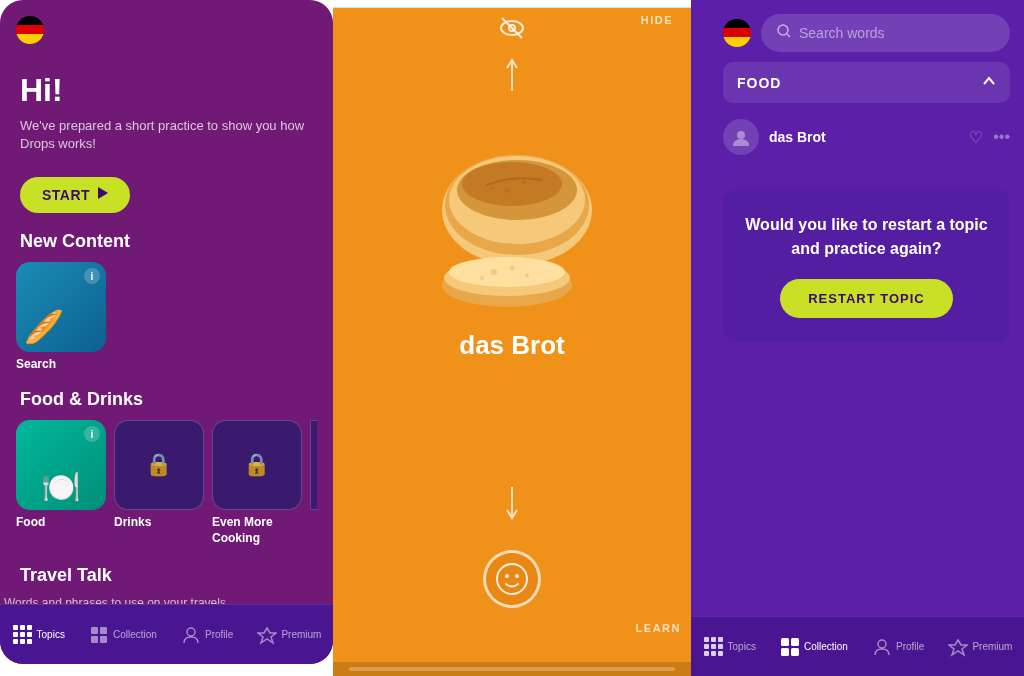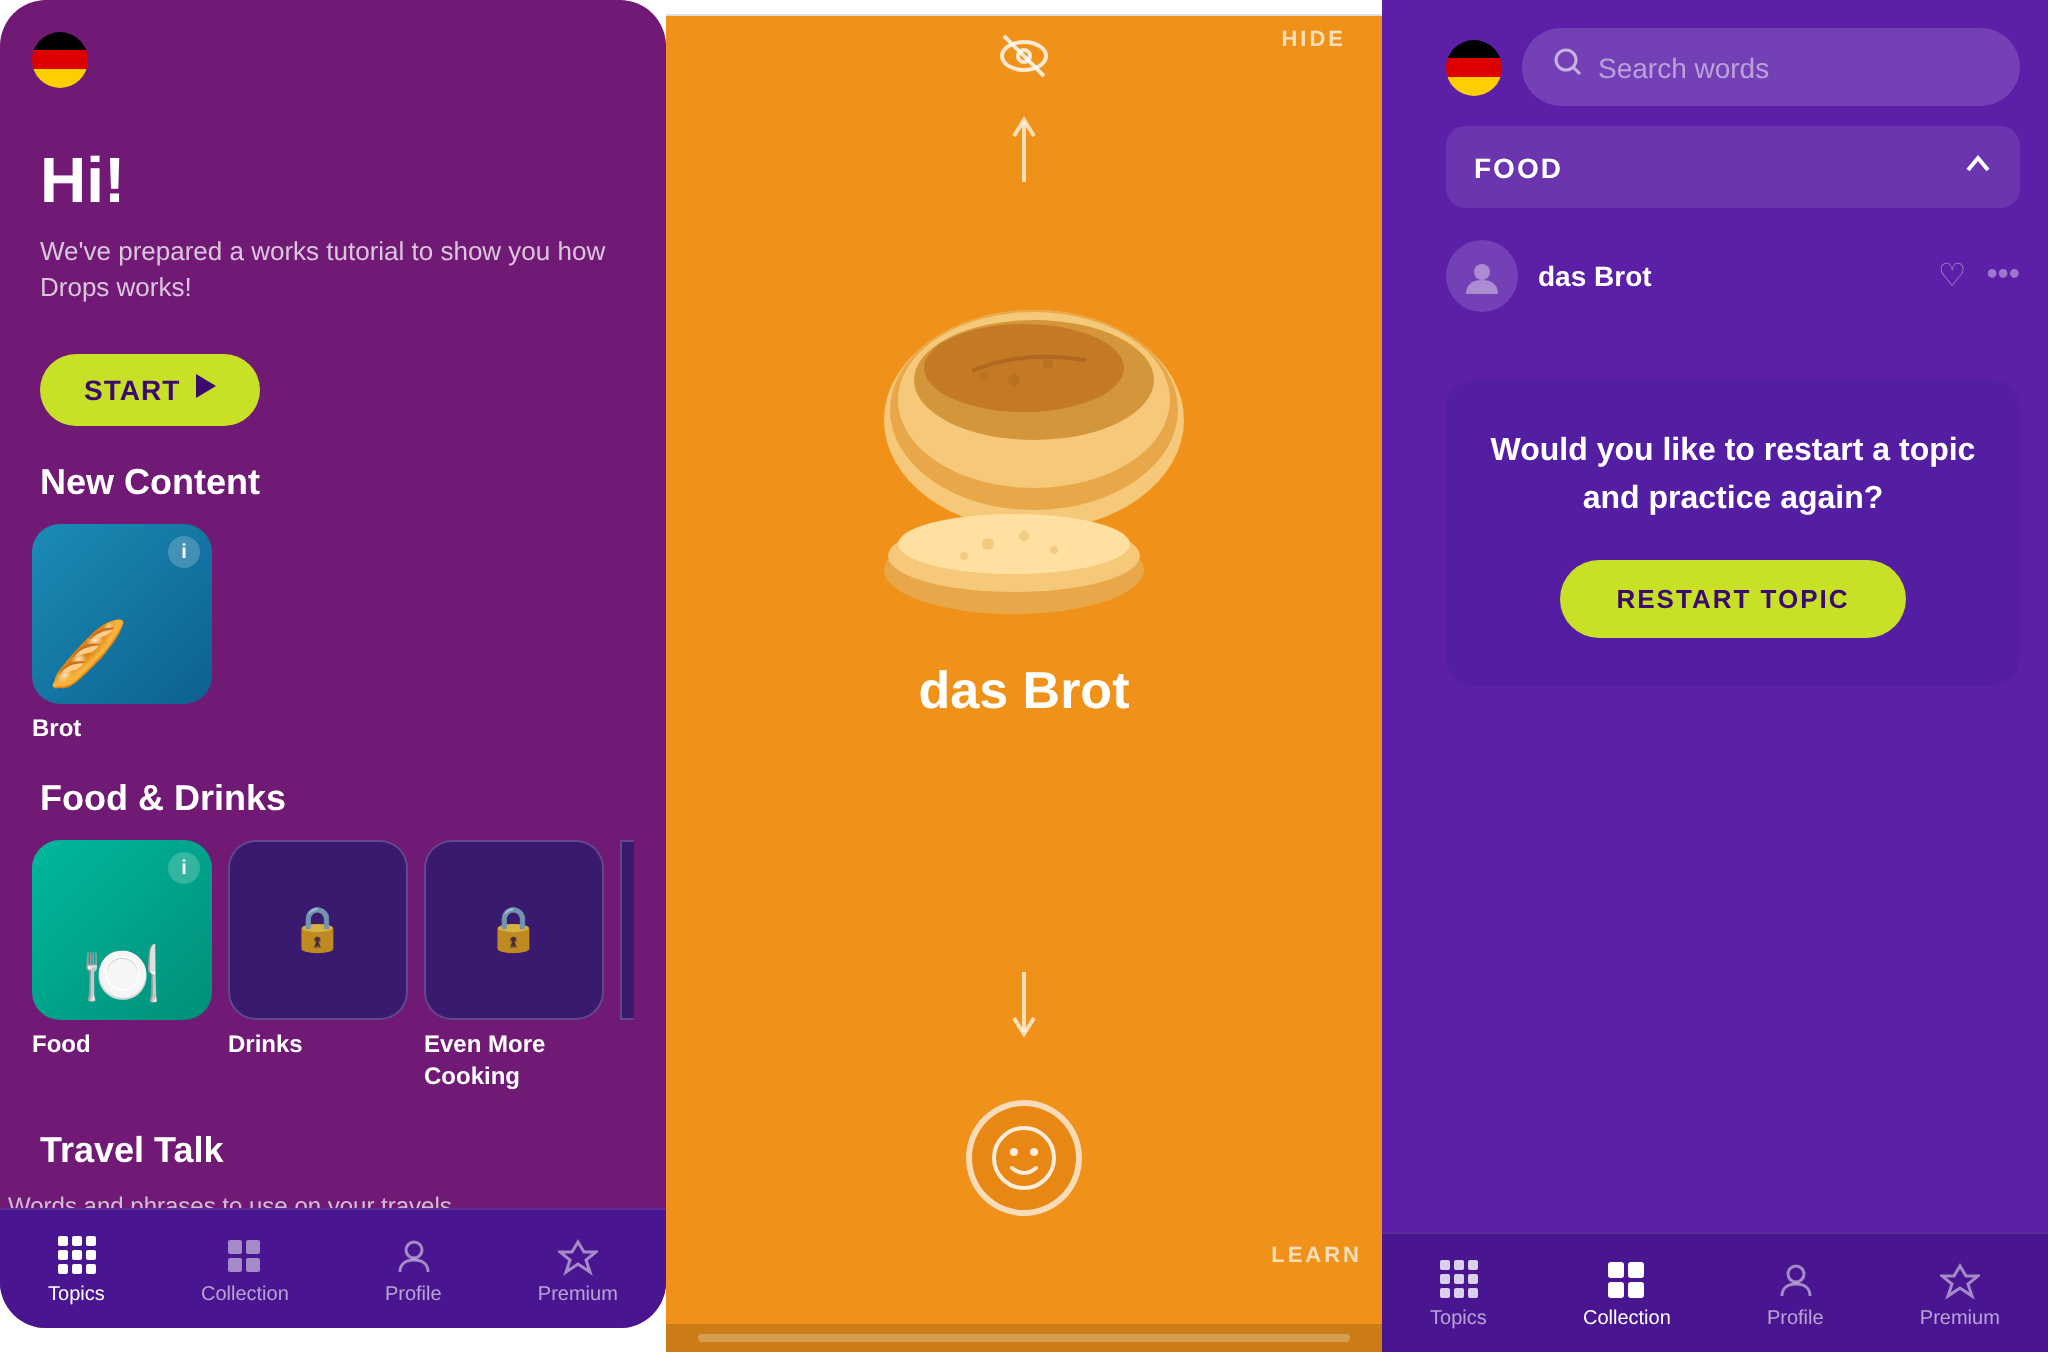--- a/index.html
+++ b/index.html
@@ -150,21 +150,21 @@
       right: 0;
       height: 60px;
       background: #4a1590;
       display: flex;
       align-items: center;
       justify-content: space-around;
       border-top: 1px solid rgba(255,255,255,0.1);
     }
     .nav-item {
       display: flex;
-      flex-direction: column;
+      flex-direction: row;
       align-items: center;
       gap: 3px;
       cursor: pointer;
     }
     .nav-icon {
       width: 22px;
       height: 22px;
       display: flex;
       align-items: center;
       justify-content: center;
@@ -347,37 +347,37 @@
 </head>
 <body>
 
 <div class="left-panel">
   <div class="top-bar">
     <div class="flag-de"></div>
   </div>
 
   <div class="hi-section">
     <div class="hi-title">Hi!</div>
-    <div class="hi-desc">We've prepared a works tutorial to show you how Drops works!</div>
+    <div class="hi-desc">We've prepared a short practice to show you how Drops works!</div>
   </div>
 
   <button class="start-btn">
     <span>START</span>
     <div class="play-triangle"></div>
   </button>
 
   <div class="section-title">New Content</div>
 
   <div class="card-row">
     <div style="display:flex;flex-direction:column;align-items:flex-start">
       <div class="topic-card beach">
         <div class="card-info-btn">i</div>
         <div style="position:absolute;bottom:6px;left:8px;color:white;font-size:32px;">🥖</div>
       </div>
-      <div class="card-label">Brot</div>
+      <div class="card-label">Search</div>
     </div>
   </div>
 
   <div class="section-title">Food &amp; Drinks</div>
 
   <div class="card-row">
     <div style="display:flex;flex-direction:column;align-items:flex-start">
       <div class="topic-card food">
         <div class="card-info-btn">i</div>
         <div style="position:absolute;bottom:4px;left:50%;transform:translateX(-50%);font-size:32px;">🍽️</div>

